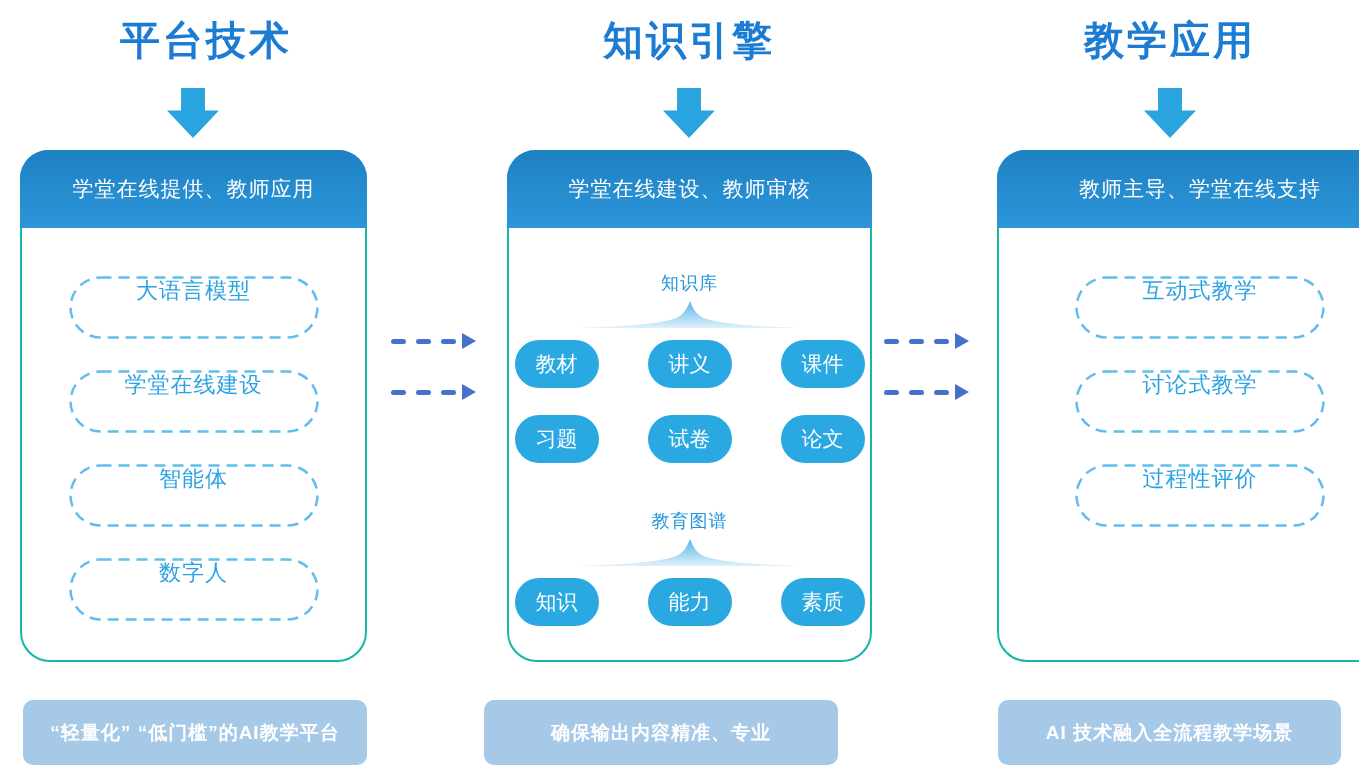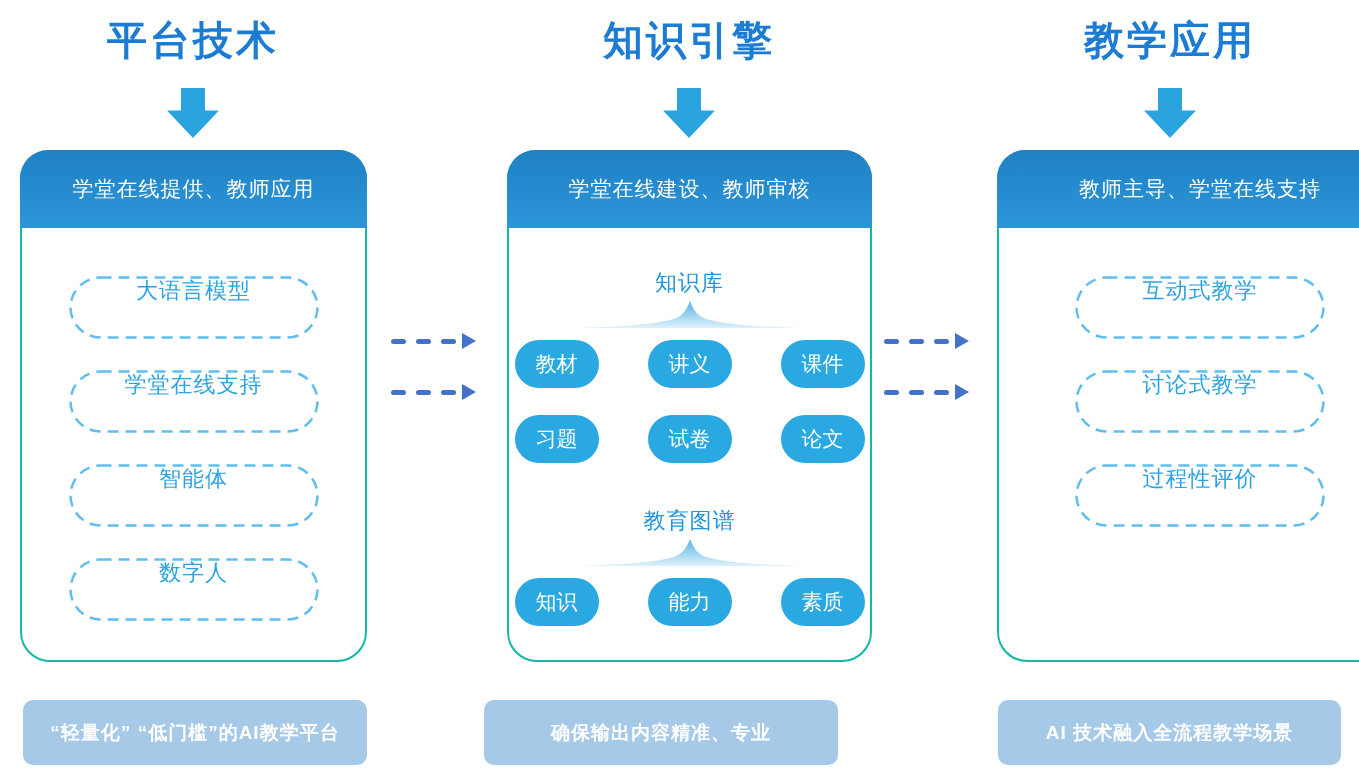--- a/index.html
+++ b/index.html
@@ -6,21 +6,21 @@
   html,body { background:#ffffff; }
   .canvas {
     position:relative; width:1359px; height:774px; background:#ffffff;
     font-family:"Liberation Sans", sans-serif; overflow:hidden;
   }
   
   .col-title {
     position:absolute; top:13px; width:360px; text-align:center;
     font-size:40px; font-weight:900; color:#1C7CD4; letter-spacing:3px;
   }
-  .t1 { left:13px; }  .t2 { left:509px; }  .t3 { left:990px; }
+  .t1 { left:26px; }  .t2 { left:509px; }  .t3 { left:990px; }
   
   .block-arrow {
     position:absolute; top:88px; width:52px; height:50px; background:#29A4DF;
     clip-path: polygon(27% 0, 73% 0, 73% 45%, 100% 45%, 50% 100%, 0 45%, 27% 45%);
   }
   .a1 { left:167px; } .a2 { left:663px; } .a3 { left:1144px; }
   
   .card {
     position:absolute; top:150px; height:512px; background:#ffffff;
     border:2px solid #14b8a6; border-radius:30px;
@@ -38,21 +38,21 @@
   .card-body.stack { padding-top:48px; gap:31px; }
   
   .dpill {
     position:relative; width:250px; height:63px;
     display:flex; justify-content:center;
     color:#2BA3E3; font-size:22px; font-weight:500; letter-spacing:1px;
   }
   .dpill svg { position:absolute; inset:0; }
   
   .sec-label { margin-top:40px; height:30px; line-height:30px;
-    color:#2196DC; font-size:22px; font-weight:500; letter-spacing:1px;font-family:Liberation Serif, serif; }
+    color:#2196DC; font-size:18px; font-weight:500; letter-spacing:1px;font-family:Liberation Serif, serif; }
   .sec-label.second { margin-top:43px; }
   .brace { width:232px; height:28px; margin-top:2px; display:block; }
   .spill-row { display:flex; gap:49px; margin-top:12px; }
   .spill-row.second { margin-top:27px; }
   .spill {
     width:84px; height:48px; background:#29A8E1; border-radius:24px;
     color:#ffffff; font-size:21px; font-weight:500;
     display:flex; align-items:center; justify-content:center;
   }
   
@@ -90,21 +90,21 @@
       <div class="dpill">
         <svg viewBox="0 0 250 63">
             <rect x="1.5" y="1.5" width="247" height="60" rx="30" fill="none" stroke="#5FBEEE" stroke-width="2.5" stroke-dasharray="11 7"></rect>
           </svg>
         <span>大语言模型</span>
       </div>
       <div class="dpill">
         <svg viewBox="0 0 250 63">
             <rect x="1.5" y="1.5" width="247" height="60" rx="30" fill="none" stroke="#5FBEEE" stroke-width="2.5" stroke-dasharray="11 7"></rect>
           </svg>
-        <span>学堂在线支持</span>
+        <span>学堂在线建设</span>
       </div>
       <div class="dpill">
         <svg viewBox="0 0 250 63">
             <rect x="1.5" y="1.5" width="247" height="60" rx="30" fill="none" stroke="#5FBEEE" stroke-width="2.5" stroke-dasharray="11 7"></rect>
           </svg>
         <span>智能体</span>
       </div>
       <div class="dpill">
         <svg viewBox="0 0 250 63">
             <rect x="1.5" y="1.5" width="247" height="60" rx="30" fill="none" stroke="#5FBEEE" stroke-width="2.5" stroke-dasharray="11 7"></rect>

